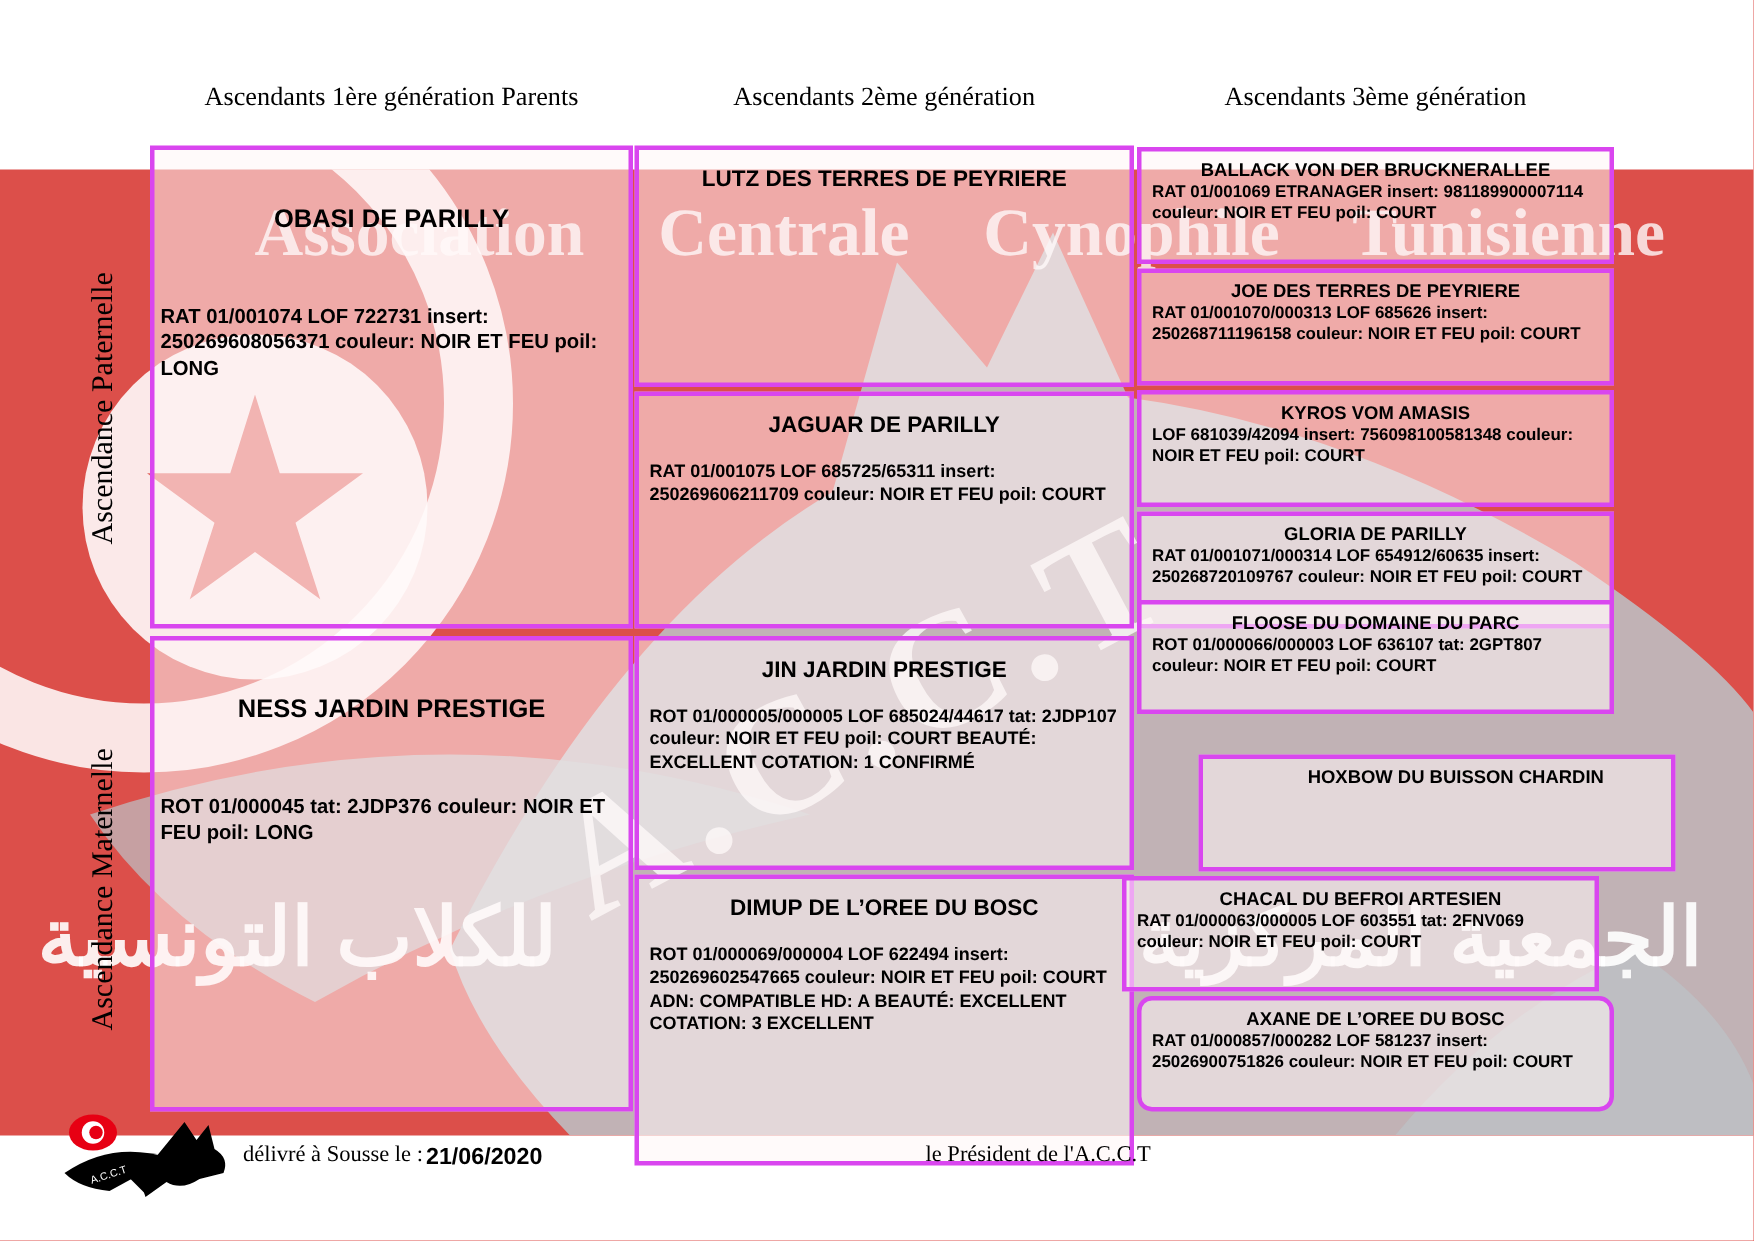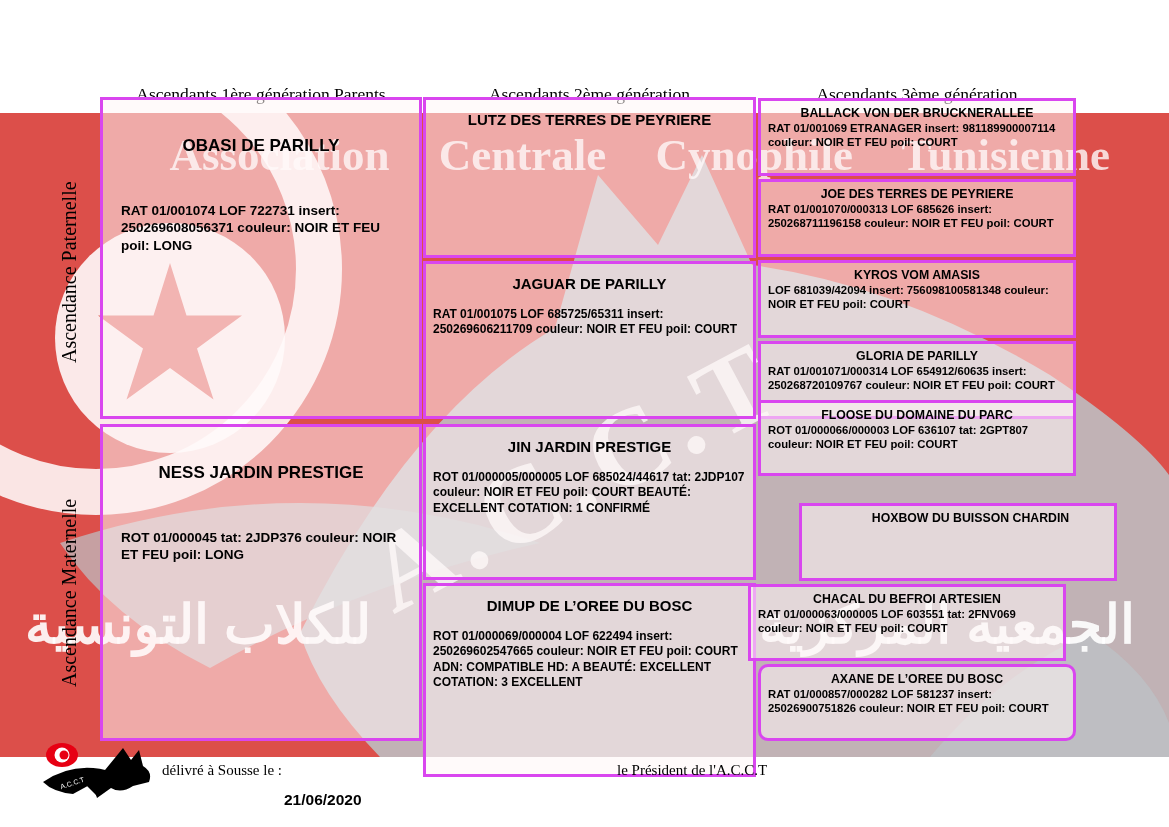--- a/index.html
+++ b/index.html
@@ -35,37 +35,37 @@
     color:rgba(255,255,255,.75);transform:rotate(-28deg);letter-spacing:8px;
   }
   .wm-arabic{
     position:absolute;left:25px;top:480px;width:1110px;
     font-size:54px;font-weight:bold;color:rgba(255,255,255,.9);
     direction:rtl;display:flex;justify-content:space-between;
   }
   .dog-svg{position:absolute;left:0;top:0;width:1169px;height:644px;}
   
   .col-header{
-    position:absolute;top:84px;text-align:center;
+    position:absolute;top:54px;text-align:center;
     font-family:"Liberation Serif",serif;font-size:17.5px;color:#000;
   }
   .side-label{
     position:absolute;left:42px;width:54px;display:flex;align-items:center;justify-content:center;
     font-family:"Liberation Serif",serif;font-size:20px;color:#000;
     writing-mode:vertical-rl;transform:rotate(180deg);
   }
   
   .pbox{
     position:absolute;border:3px solid #d946ef;background:rgba(255,245,245,.55);
     box-sizing:border-box;color:#000;
   }
   .pbox .nm{font-weight:bold;text-align:center;}
   .pbox .dt{font-weight:bold;text-align:left;padding:0 7px;line-height:1.28;}
   .gen1 .nm{font-size:17px;padding-top:36px;}
-  .gen1 .dt{font-size:13.5px;margin-top:46px;padding:0 18px;}
+  .gen1 .dt{font-size:13.5px;margin-top:46px;padding:0 4px;}
   .gen2 .nm{font-size:15px;padding-top:11px;}
   .gen2 .dt{font-size:12px;margin-top:15px;}
   .gen3 .nm{font-size:12.3px;padding-top:5px;}
   .gen3 .dt{font-size:11.3px;margin-top:2px;line-height:1.22;}
   
   .footer-item{position:absolute;font-family:"Liberation Serif",serif;font-size:15px;color:#000;}
   .footer-date{position:absolute;font-family:"Liberation Sans",sans-serif;font-weight:bold;font-size:15.5px;color:#000;}
 </style>
 </head>
 <body>
@@ -159,14 +159,14 @@
   <ellipse cx="27" cy="13" rx="16" ry="12" fill="#e70013"></ellipse>
   <circle cx="27" cy="13" r="7.5" fill="#ffffff"></circle>
   <circle cx="29" cy="13" r="4.5" fill="#e70013"></circle>
   <path fill="#000000" d="M8,40 Q40,18 78,30 Q60,40 38,52 Q18,50 8,40 Z"></path>
   <path fill="#000000" d="M70,28 L88,6 L96,18 L104,8 L108,24 Q118,30 114,40 L98,44 Q86,52 76,46 L62,56 L58,44 Q62,34 70,28 Z"></path>
   <path fill="#000000" d="M52,44 L60,34 L66,44 L62,54 Z"></path>
   <text x="26" y="46" font-size="7" fill="#ffffff" font-family="Liberation Sans, sans-serif" transform="rotate(-18 30 46)">A.C.C.T</text>
 </svg>
 
 <div class="footer-item" style="left:162px;top:762px;">délivré à Sousse le :</div>
-<div class="footer-date" style="left:284px;top:763px;margin-top:28px;">21/06/2020</div>
+<div class="footer-date" style="left:284px;top:763px;">21/06/2020</div>
 <div class="footer-item" style="left:617px;top:762px;">le Président de l'A.C.C.T</div>
 
 </body></html>

